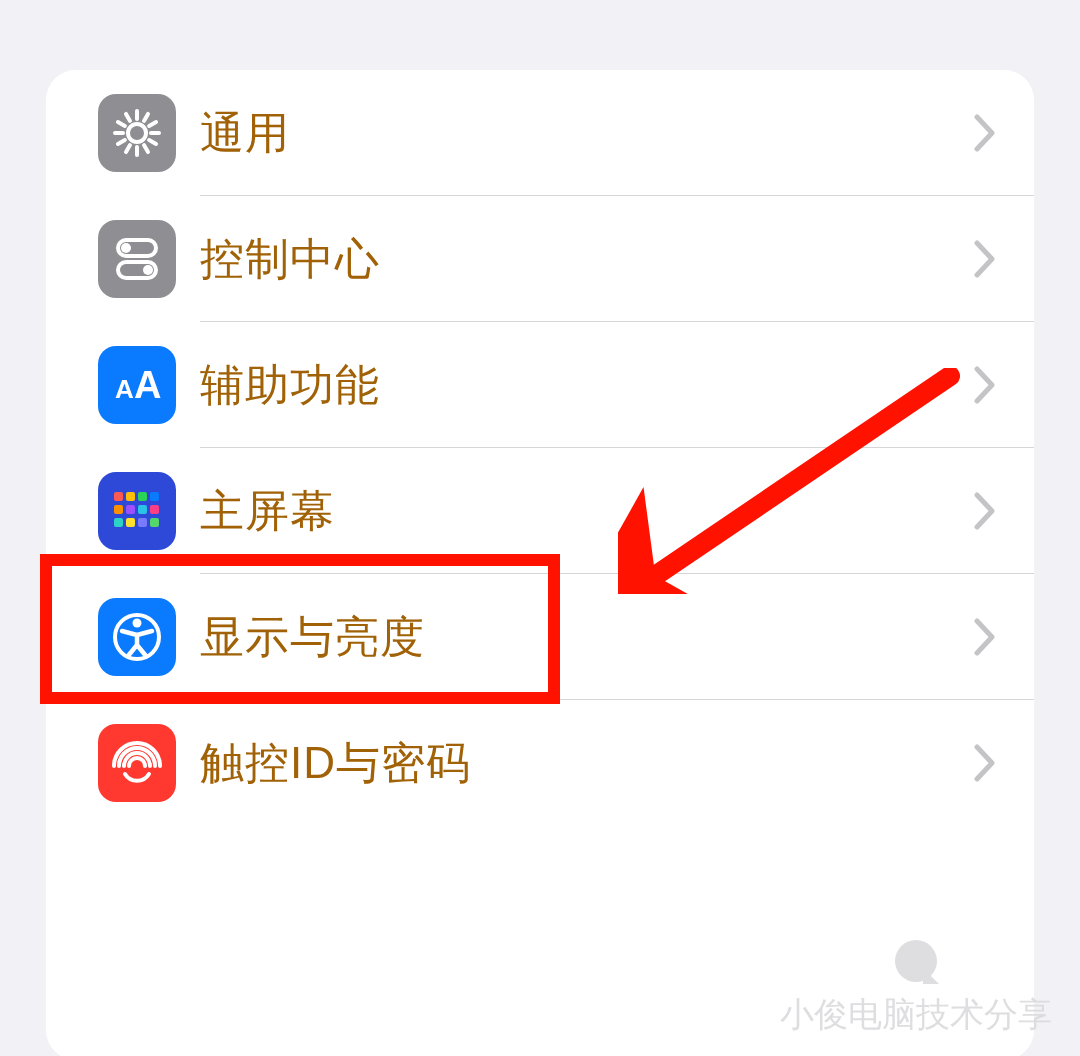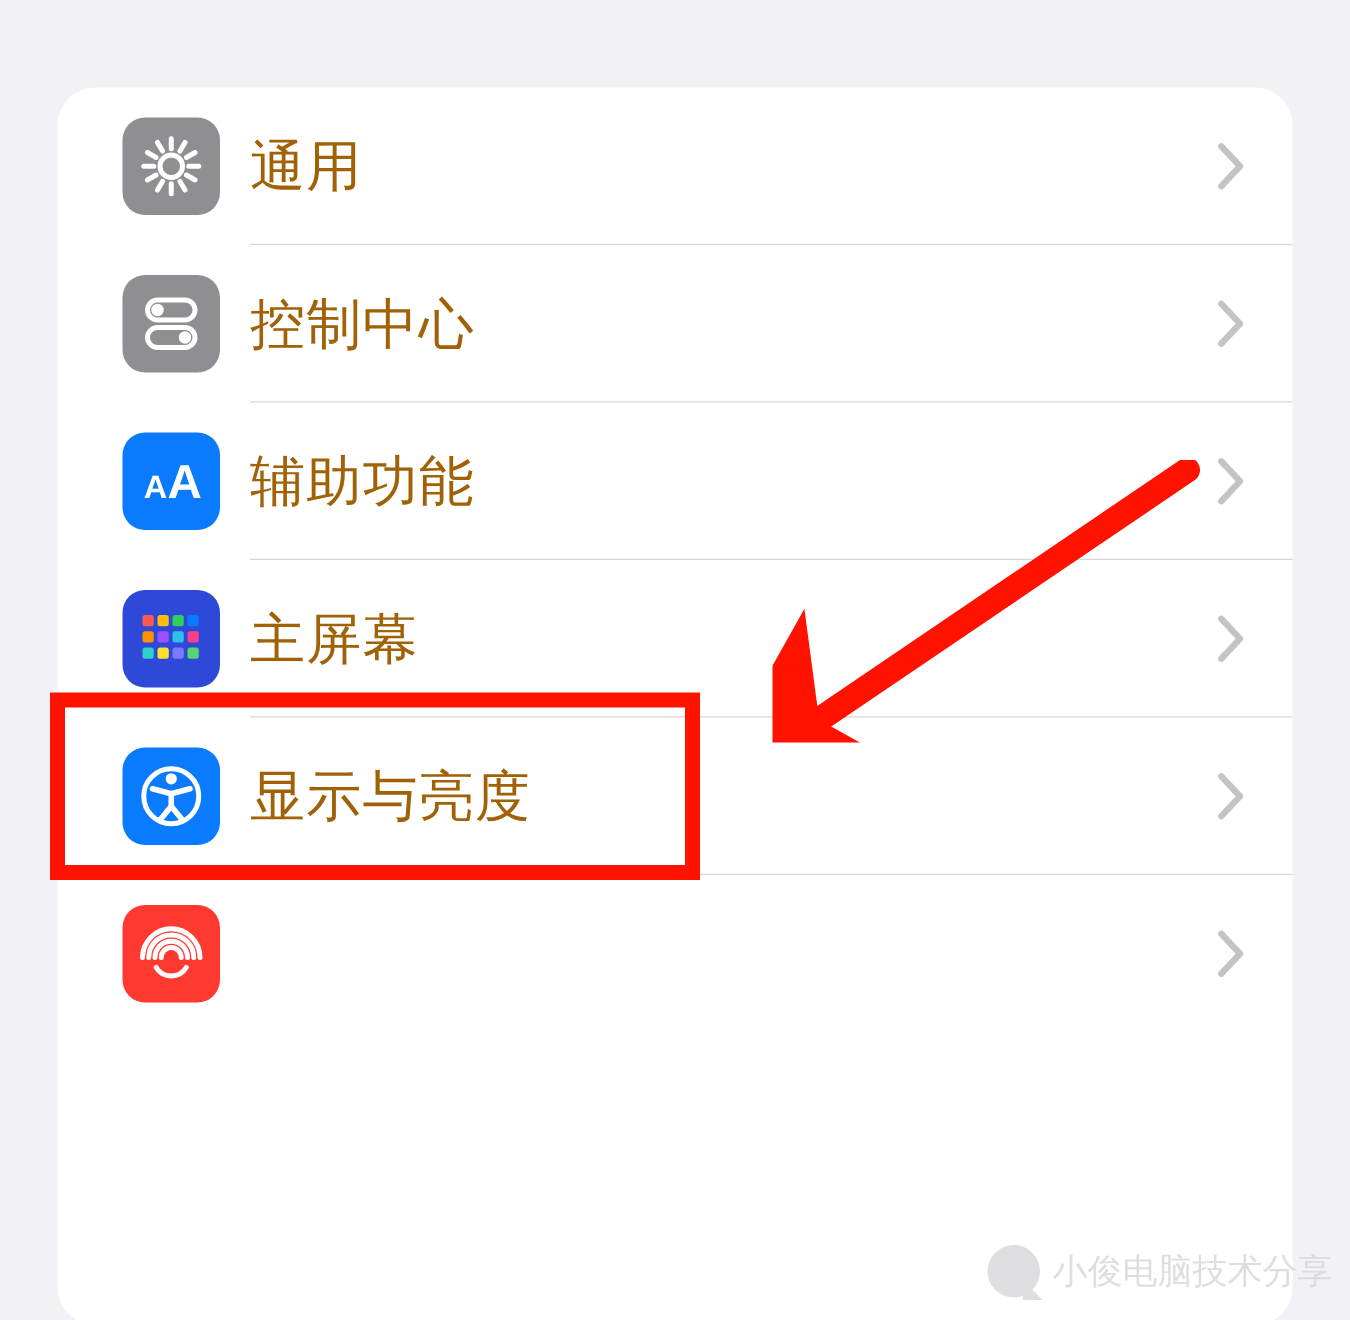--- a/index.html
+++ b/index.html
@@ -43,24 +43,25 @@
     .highlight {
       position:absolute; pointer-events:none;
       border:12px solid #ff1200;
       left:40px; top:554px; width:520px; height:150px;
     }
     .arrow {
       position:absolute; left:618px; top:368px;
       width:342px; height:226px; pointer-events:none;
     }
     .watermark {
-      position:absolute; right:14px; bottom:18px;
+      position:absolute; right:28px; bottom:18px;
       display:flex; align-items:center; gap:10px;
-      color:#d9d9dc; font-size:28px; font-weight:500;
+      color:#d9d9dc; font-size:34px; font-weight:500;
       opacity:.85;
+      flex-direction:column;
     }
     .wm-bubble {
       width:42px; height:42px; border-radius:50%;
       background:#d9d9dc;
       position:relative;
     }
     .wm-bubble::after {
       content:""; position:absolute; right:-2px; bottom:-2px;
       width:16px; height:16px; background:#d9d9dc;
       clip-path:polygon(0 0,100% 100%,0 100%);
@@ -163,20 +164,21 @@
       <div class="row">
         <div class="icon-box" style="background: rgb(255, 56, 48);">
           <svg width="58" height="58" viewBox="0 0 58 58" fill="none" stroke="white" stroke-width="4" stroke-linecap="round" stroke-linejoin="round">
             <path d="M 21 32 A 8 8 0 0 1 37 32"></path>
             <path d="M 16 32 A 13 13 0 0 1 42 32"></path>
             <path d="M 11 32 A 18 18 0 0 1 47 32"></path>
             <path d="M 6 32 A 23 23 0 0 1 52 32"></path>
             <path d="M17 40 A 14 14 0 0 0 41 40"></path>
           </svg>
         </div>
+        <div class="label">触控ID与密码</div>
         <div class="chevron"><svg viewBox="0 0 22 38" width="22" height="38">
             <polyline points="3,3 18,19 3,35" fill="none" stroke="#c4c4c7" stroke-width="5" stroke-linecap="round" stroke-linejoin="round"></polyline>
           </svg></div>
       </div>
     </div>
 </div>
 
 <div class="highlight"></div>
 
 <svg class="arrow" viewBox="0 0 342 226">

